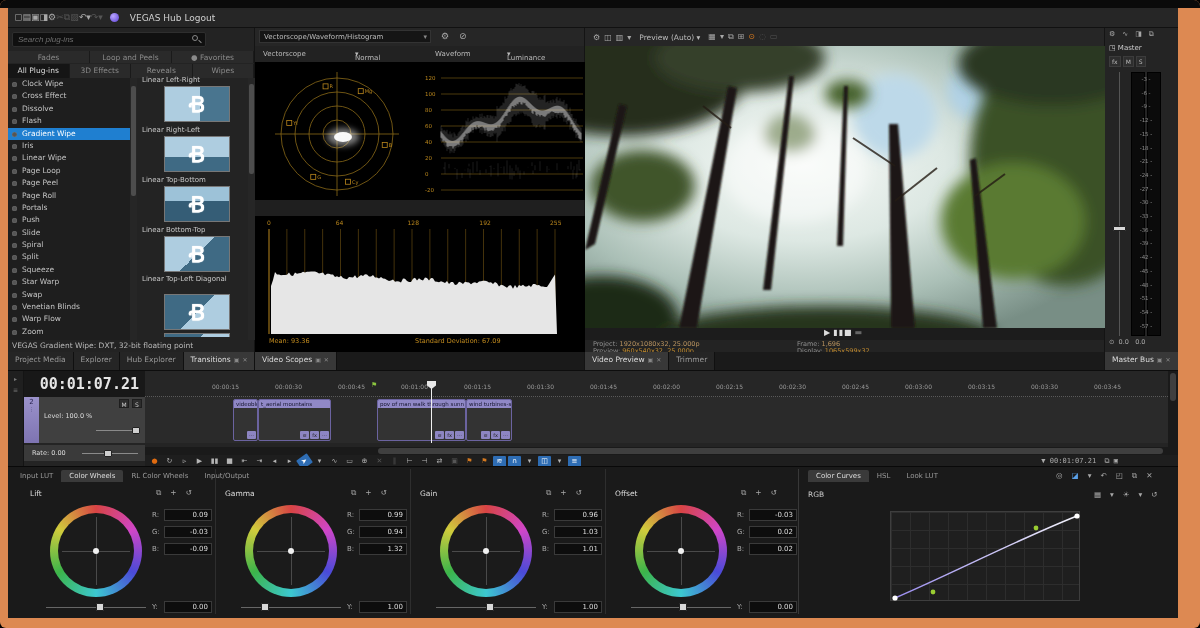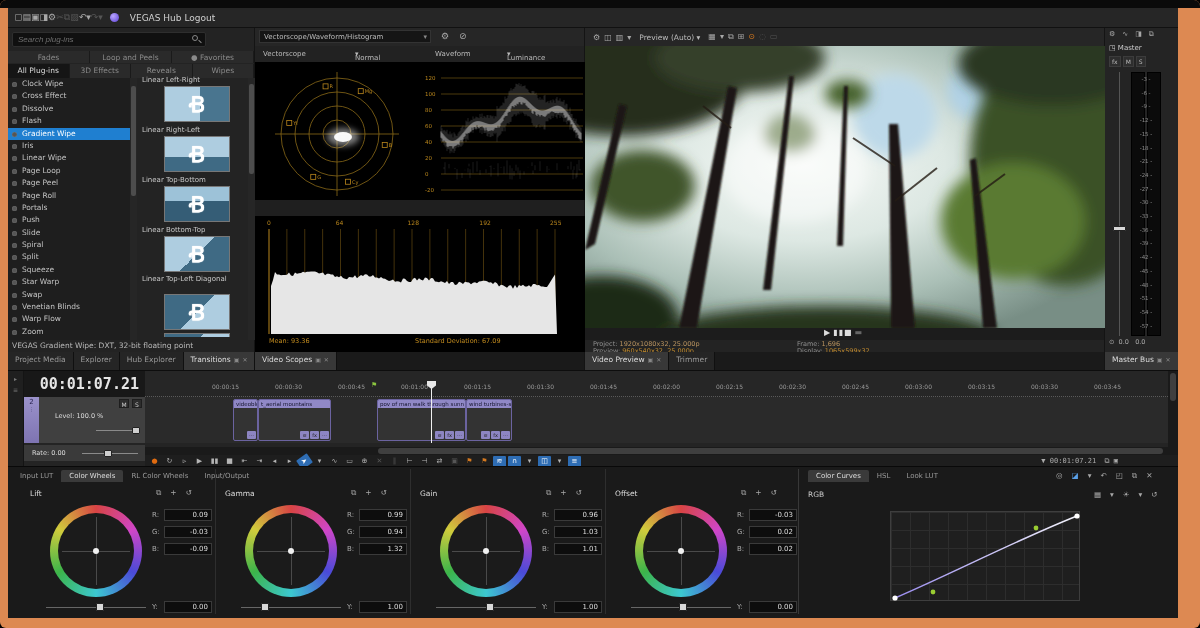--- a/index.html
+++ b/index.html
@@ -78,21 +78,21 @@
   .fadertrack{position:absolute;left:14px;top:44px;width:1px;height:264px;background:#555;}
   .faderhandle{position:absolute;left:8px;width:13px;height:5px;background:#d8d8d8;border:1px solid #222;border-radius:1px;}
   .mb-vals{position:absolute;top:310px;left:4px;font-size:6.5px;color:#aaa;width:66px;}
   
   #timeline{position:absolute;left:0;top:362px;width:1170px;height:96px;background:#242424;border-top:1px solid #0d0d0d;}
   .tl-gutter{position:absolute;left:0;top:0;width:16px;height:96px;background:#1f1f1f;border-right:1px solid #141414;font-size:6px;color:#777;text-align:center;}
   .tl-timecode{position:absolute;left:16px;top:0;width:121px;height:26px;background:#181818;color:#e6e6e6;font-family:"DejaVu Sans Mono","Liberation Mono",monospace;font-size:15px;font-weight:bold;text-align:right;padding:4px 6px 0 0;}
   .track{position:absolute;left:16px;top:26px;width:121px;height:46px;background:#404040;}
   .trackstrip{position:absolute;left:0;top:0;width:15px;height:46px;background:linear-gradient(180deg,#9b92cb,#7e74b2);color:#2a2450;font-size:7px;text-align:center;padding-top:1px;}
   .ms{position:absolute;top:2px;font-size:6px;background:#2d2d2d;color:#ccc;width:10px;height:9px;line-height:9px;text-align:center;border:1px solid #1e1e1e;}
-  .lvl{position:absolute;left:20px;top:15px;font-size:6.5px;color:#ddd;white-space:nowrap;margin-left:11px;}
+  .lvl{position:absolute;left:20px;top:15px;font-size:6.5px;color:#ddd;white-space:nowrap;}
   .sline{position:absolute;height:1px;background:#8a8a8a;}
   .shandle{position:absolute;width:8px;height:7px;background:#cfcfcf;border:1px solid #222;border-radius:1px;}
   .raterow{position:absolute;left:16px;top:74px;width:121px;height:16px;background:#3a3a3a;font-size:6.5px;color:#ddd;}
   .rul{position:absolute;left:137px;top:0;width:1023px;height:26px;background:#262626;}
   .rul .labels{position:absolute;left:0;top:10px;width:100%;height:16px;border-bottom:1px dotted #5a5a5a;}
   .rlabel{position:absolute;font-size:6px;color:#9a9a9a;top:2px;white-space:nowrap;}
   .marker{position:absolute;top:-9px;font-size:7px;color:#8bc53f;}
   .tlcontent{position:absolute;left:137px;top:26px;width:1023px;height:46px;background:#2a2a2a;}
   .clip{position:absolute;top:2px;height:42px;border:1px solid #6b63a0;border-radius:2px;overflow:hidden;background:#333;}
   .cliphead{height:8px;background:#9088c6;font-size:5.5px;color:#15152e;line-height:8px;padding-left:2px;white-space:nowrap;overflow:hidden;}

